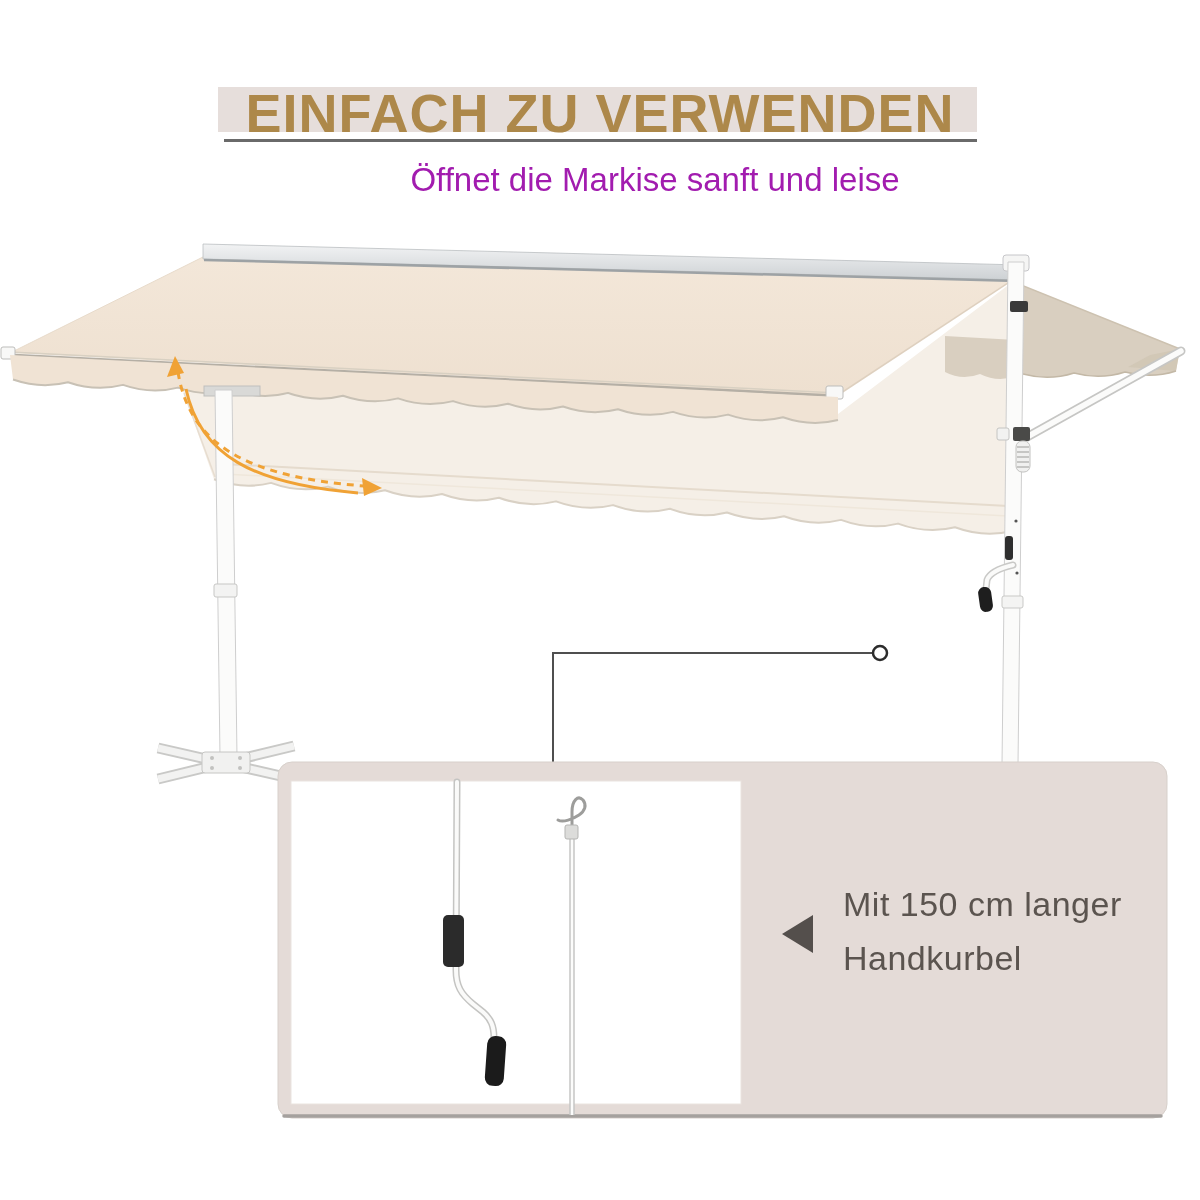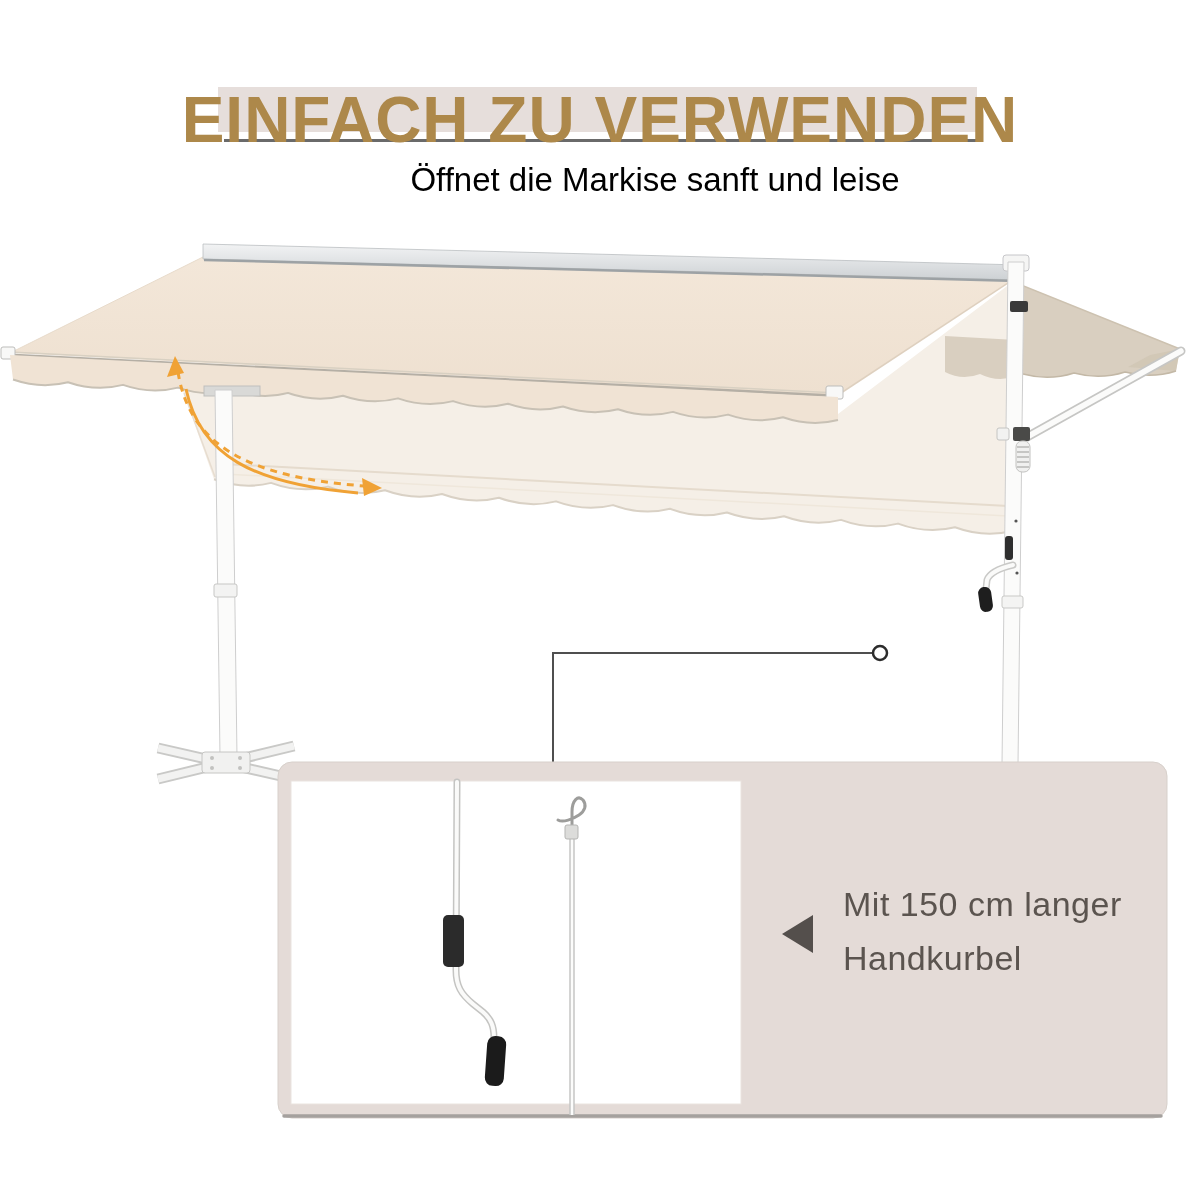--- a/index.html
+++ b/index.html
@@ -1,24 +1,24 @@
 <!DOCTYPE html>
 <html><head>
 <meta charset="utf-8">
 <style>
   html,body{margin:0;padding:0;background:#ffffff;}
   body{width:1200px;height:1200px;position:relative;overflow:hidden;
        font-family:"Liberation Sans","DejaVu Sans",sans-serif;}
   .band{position:absolute;left:218px;top:87px;width:759px;height:45px;background:#e6dedb;z-index:1;}
   .underline{position:absolute;left:224px;top:139px;width:753px;height:3px;background:#6a6a6a;z-index:1;}
   .title{position:absolute;left:0;top:40px;width:1200px;text-align:center;
-         font-size:64px;line-height:75px;font-weight:800;letter-spacing:1px;
+         font-size:54px;line-height:75px;font-weight:800;letter-spacing:1px;
          color:#ad884a;z-index:2;white-space:nowrap;}
   .subtitle{position:absolute;left:110px;top:160px;width:1090px;text-align:center;
-            font-size:33px;line-height:40px;color:#000000;z-index:2;}
+            font-size:33px;line-height:40px;color:#a21caf;z-index:2;}
   .scene{position:absolute;left:0;top:0;z-index:3;}
   .note-text{font-size:34px;letter-spacing:.5px;fill:#5b544f;
              font-family:"Liberation Sans","DejaVu Sans",sans-serif;}
 </style>
 </head>
 <body>
 
 <div class="band"></div>
 <h1 class="title">EINFACH ZU VERWENDEN</h1>
 <div class="underline"></div>

